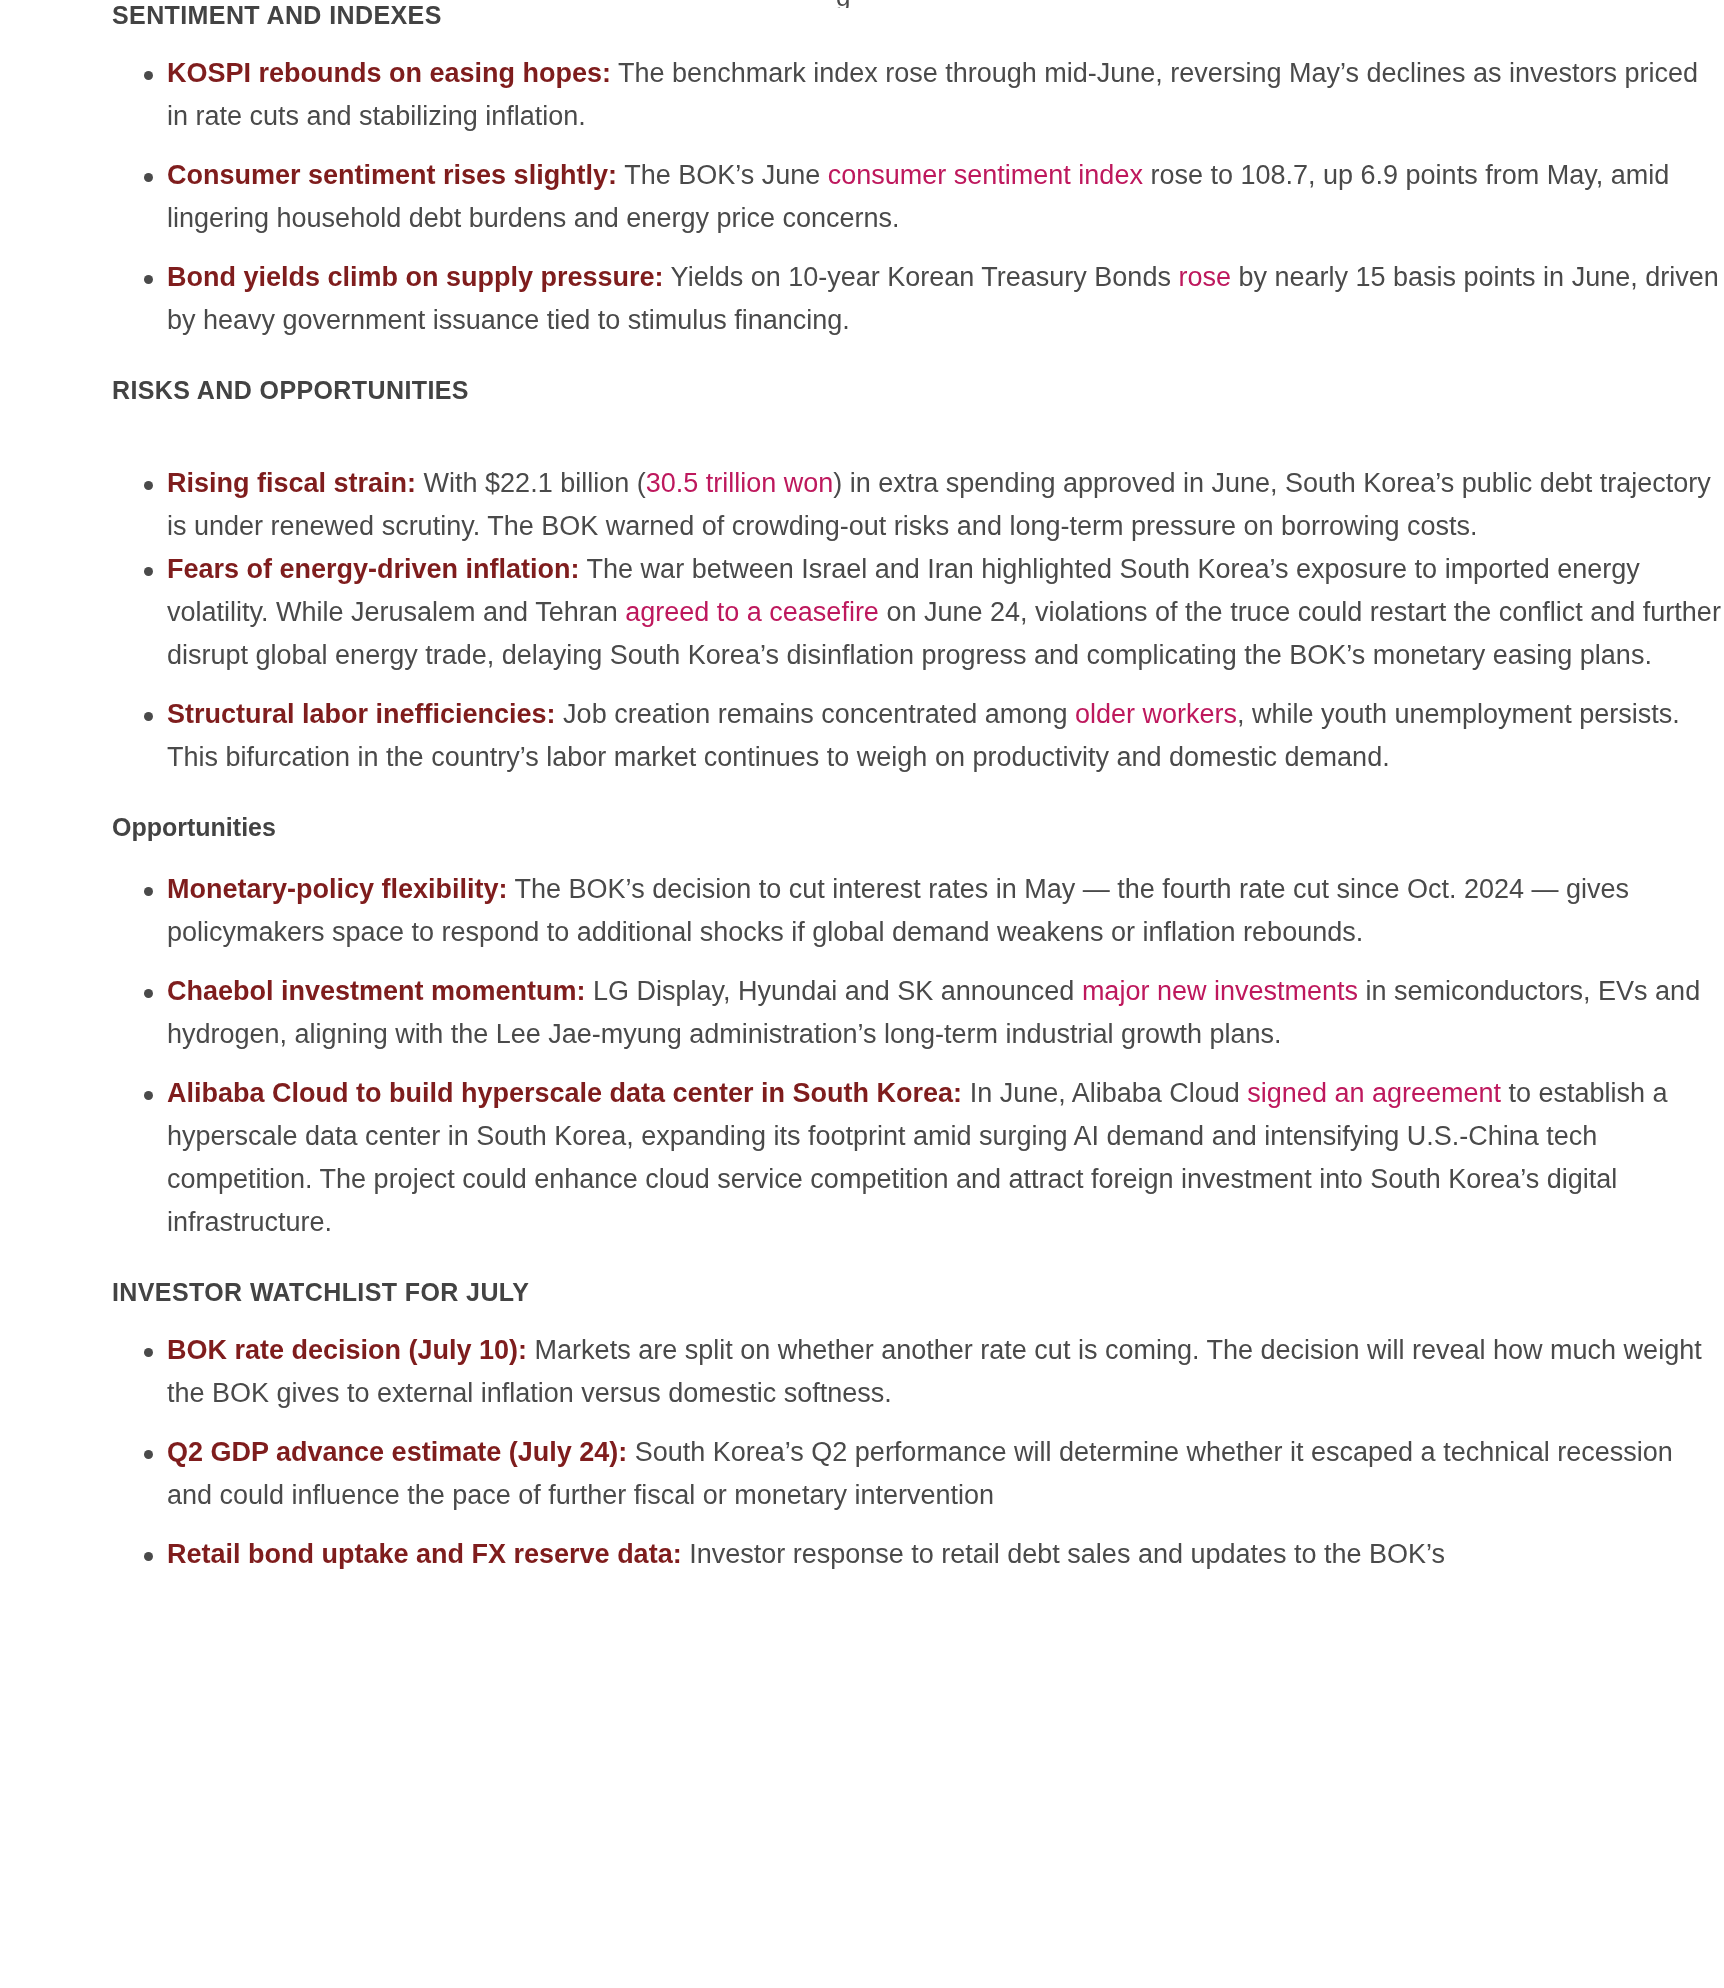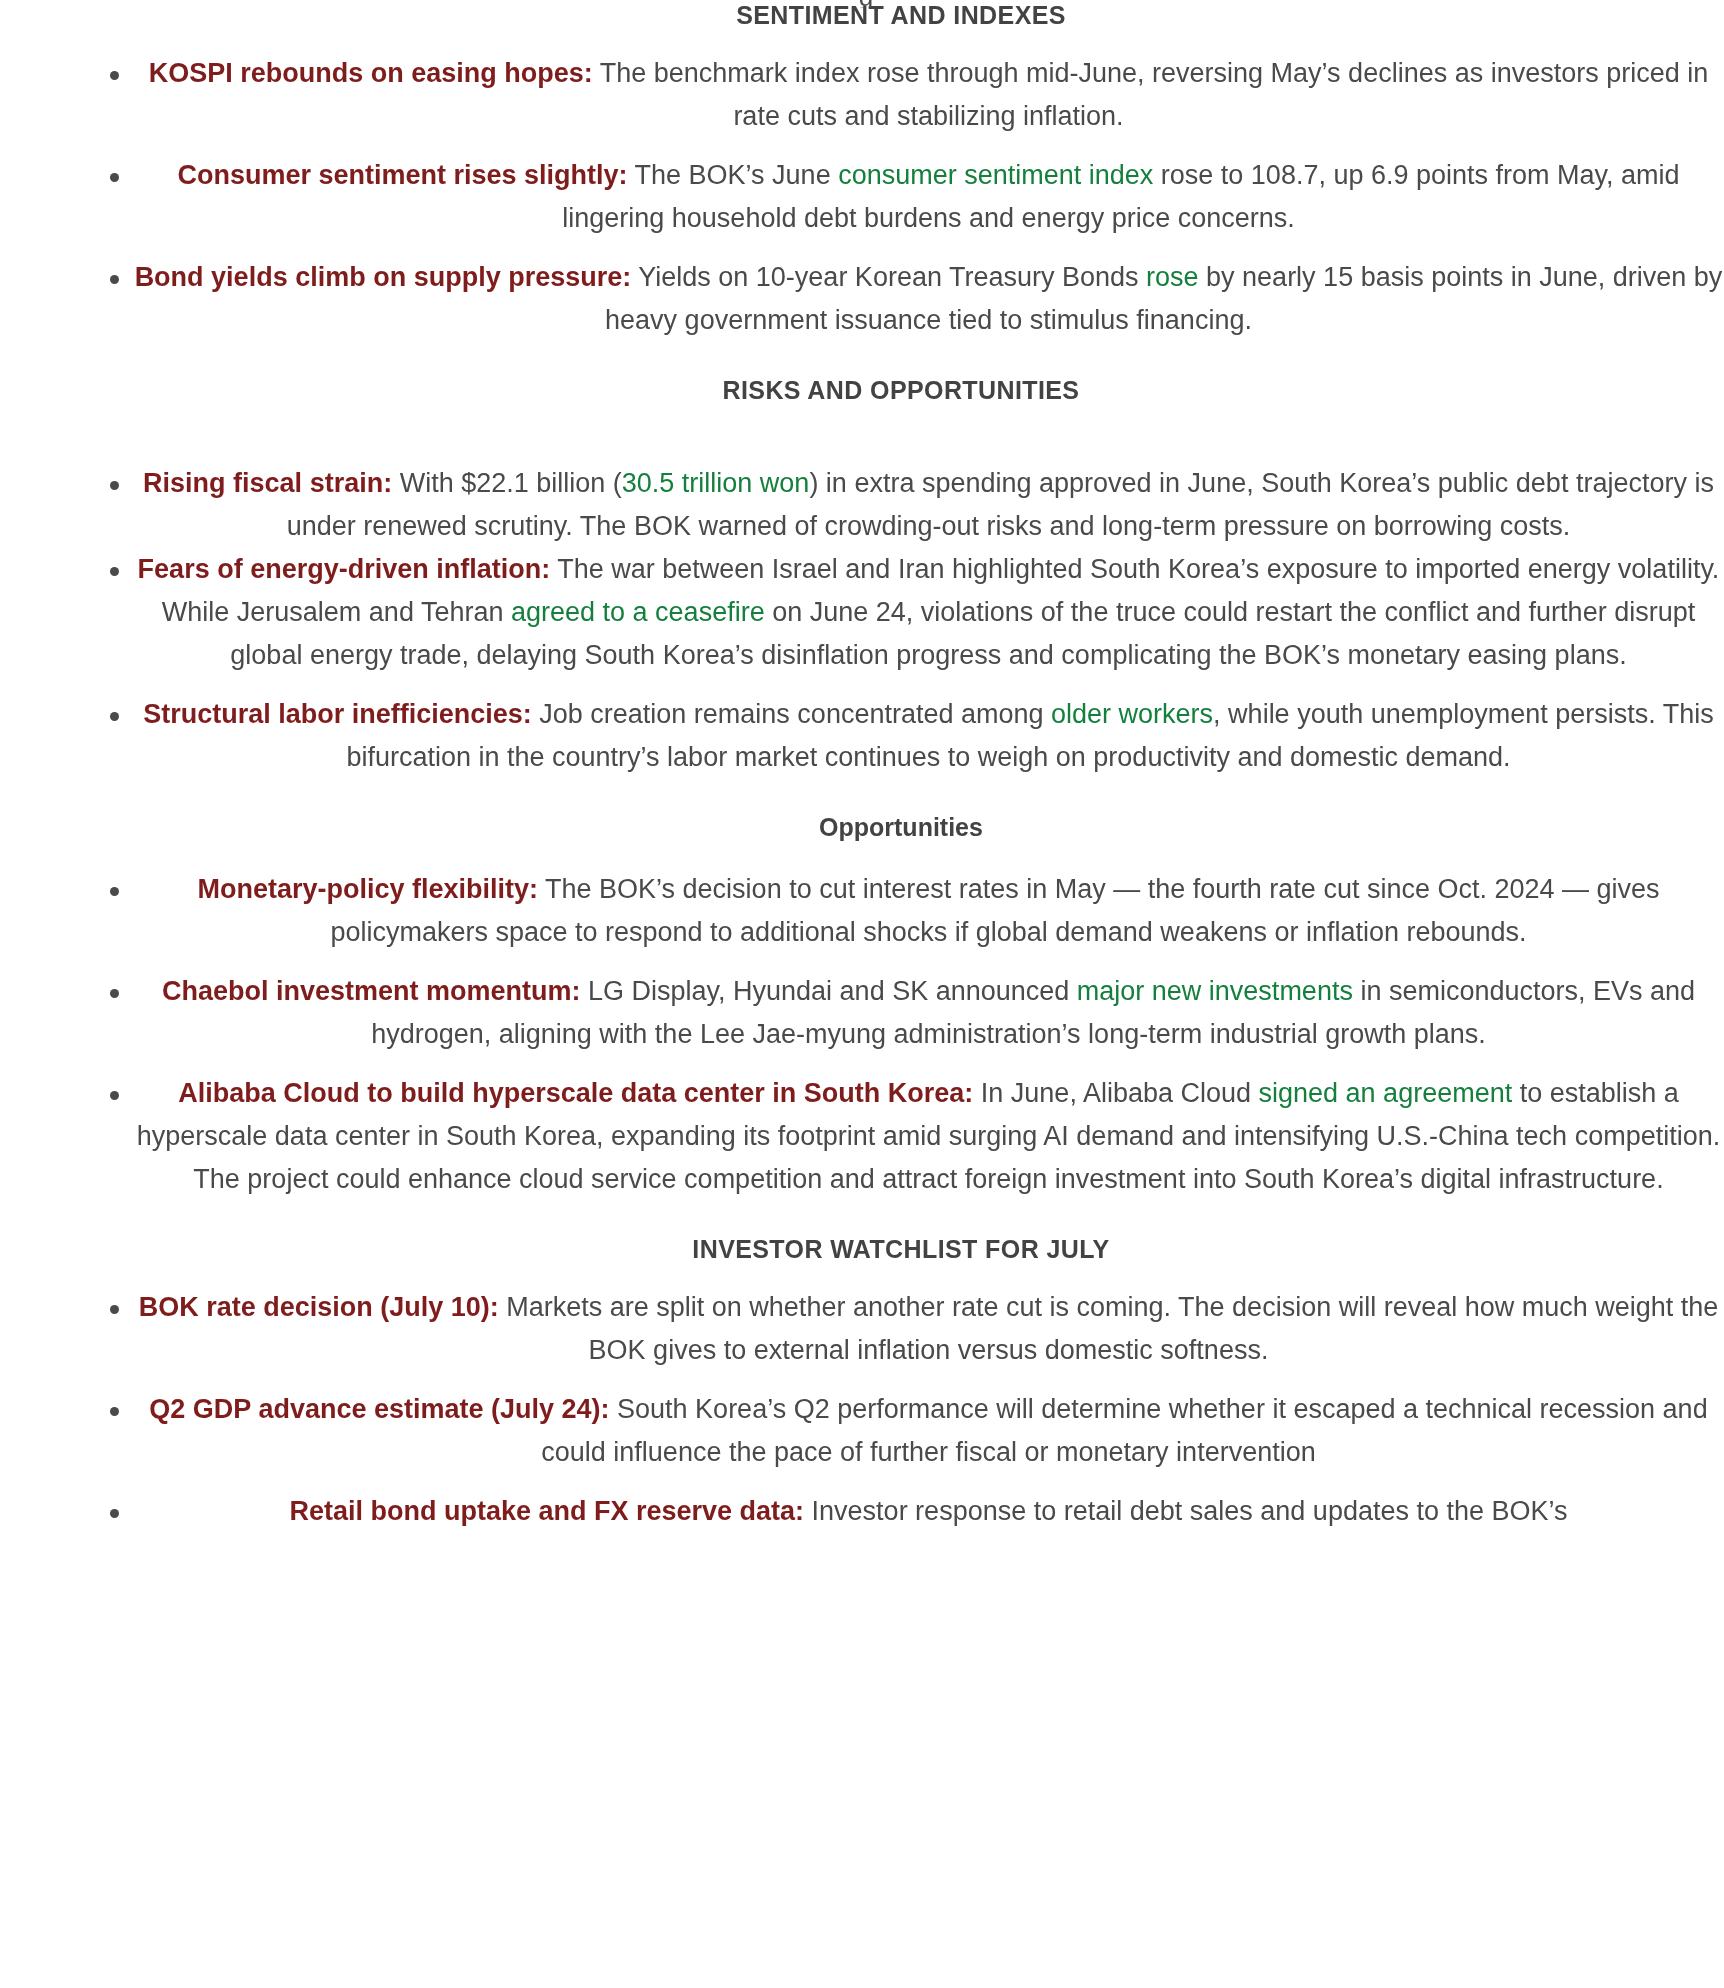--- a/index.html
+++ b/index.html
@@ -13,22 +13,21 @@
     overflow: hidden;
     font-family: "Liberation Sans", sans-serif;
     color: #3f3f3f;
     -webkit-font-smoothing: antialiased;
   }
 
   .page {
     position: relative;
     width: 1724px;
     box-sizing: border-box;
-    padding: 0 0 0 78px;
-    text-align: center;
+    padding: 0 0 0 112px;
   }
 
   
   .clipped-top {
     position: absolute;
     top: -18px;
     left: 836px;
     width: 60px;
     height: 26px;
     overflow: hidden;
@@ -83,21 +82,21 @@
     border-radius: 50%;
     background: #4a4a4a;
   }
 
   .lead {
     font-weight: 700;
     color: #7f1d1d;
   }
 
   .lnk {
-    color: #15803d;
+    color: #be185d;
     text-decoration: none;
     cursor: pointer;
   }
 
   
   .gap-heading-to-list { height: 22px; }
   .gap-list-to-heading { height: 33px; }
   .gap-heading-to-sub  { height: 31px; }
   .gap-sub-to-list     { height: 26px; }
 </style>

